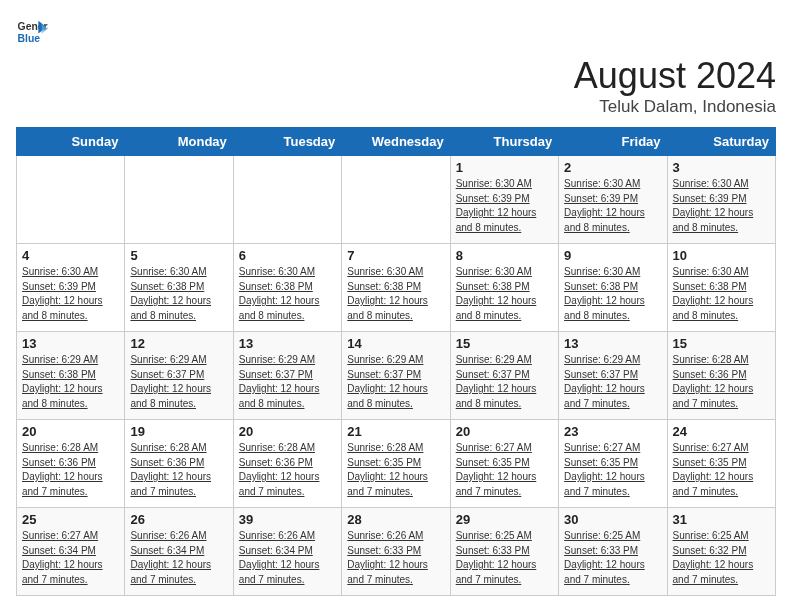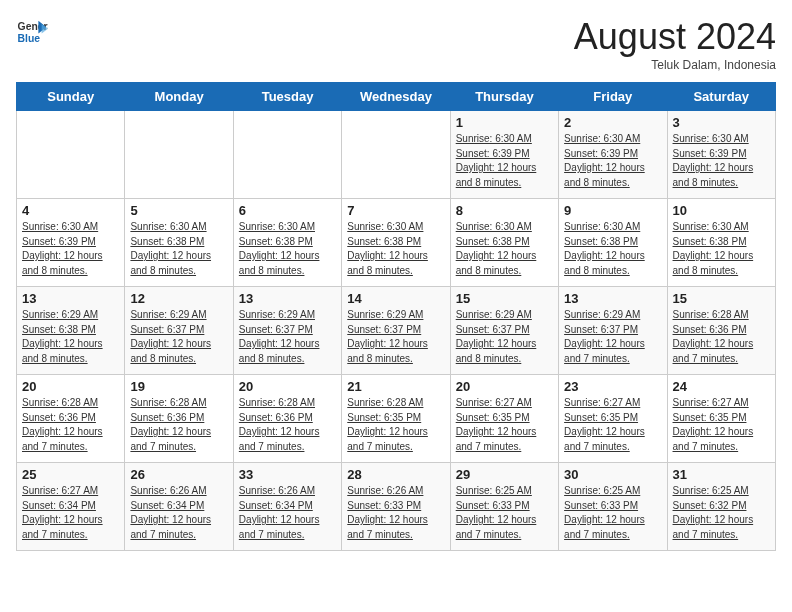--- a/index.html
+++ b/index.html
@@ -25,34 +25,35 @@
       width: 32px;
       height: 32px;
     }
     .title-block {
       text-align: right;
     }
     .month-year {
       font-size: 36px;
       font-weight: normal;
       color: #222;
+      margin-top: 39px;
     }
     .location {
-      font-size: 12px;
+      font-size: 17px;
       color: #444;
     }
     table {
       width: 100%;
       border-collapse: collapse;
       table-layout: fixed;
     }
     thead th {
       background-color: #1a6bb5;
       color: #fff;
-      text-align: center;
+      text-align: right;
       padding: 6px 6px;
       font-size: 13px;
       border: 1px solid #1a6bb5;
     }
     tbody td {
       vertical-align: top;
       border: 1px solid #ccc;
       padding: 4px 5px;
       font-size: 10.5px;
       color: #333;
@@ -299,21 +300,21 @@
 and 7 minutes.</div>
         </td>
         <td>
           <span class="day-num">26</span>
           <div class="cell-info" style="white-space: pre-line;">Sunrise: 6:26 AM
 Sunset: 6:34 PM
 Daylight: 12 hours
 and 7 minutes.</div>
         </td>
         <td>
-          <span class="day-num">33</span>
+          <span class="day-num">39</span>
           <div class="cell-info" style="white-space: pre-line;">Sunrise: 6:26 AM
 Sunset: 6:34 PM
 Daylight: 12 hours
 and 7 minutes.</div>
         </td>
         <td>
           <span class="day-num">28</span>
           <div class="cell-info" style="white-space: pre-line;">Sunrise: 6:26 AM
 Sunset: 6:33 PM
 Daylight: 12 hours

